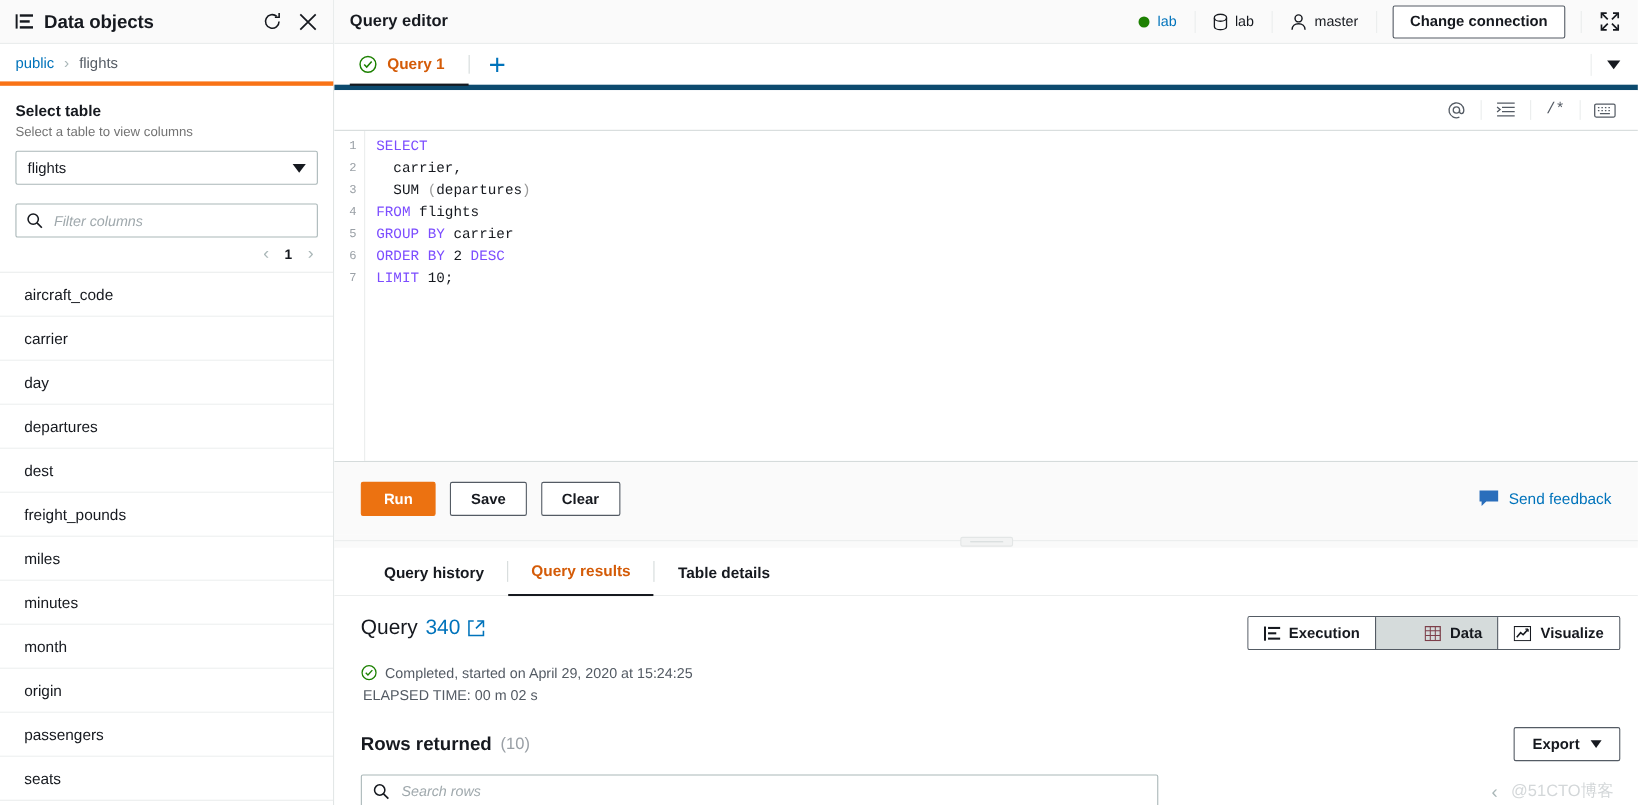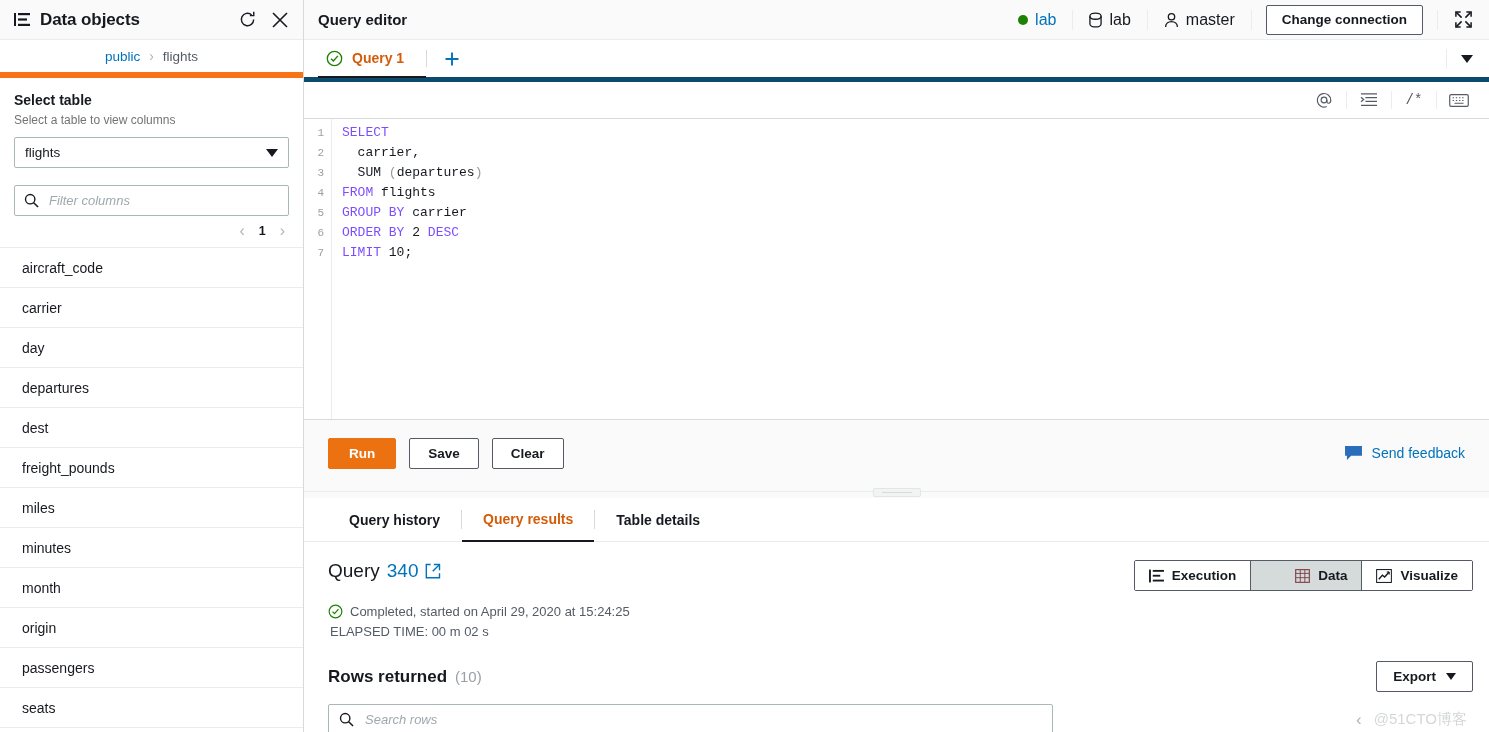--- a/index.html
+++ b/index.html
@@ -32,23 +32,22 @@
   .sb-header-icon { margin-right: 9px; display:flex; align-items:center; }
   .sb-title {
     font-size: 17px; font-weight: bold; color: #16191f;
     flex: 1; letter-spacing: -0.1px;
   }
   .sb-hdr-btn { margin-left: 14px; cursor: pointer; display:flex; align-items:center; }
 
   .breadcrumb {
     height: 38px; display: flex; align-items: center;
     padding: 0 14px; font-size: 13.5px;
-    border-bottom: 6px solid #f97316;
+    border-bottom: 4px solid #f97316;
     background: #fff;
-    justify-content: center;
   }
   .bc-link { color: #0073bb; cursor: pointer; }
   .bc-sep { margin: 0 9px; color: #aab7b8; font-size: 14px; line-height:1; }
   .bc-current { color: #545b64; }
 
   .sb-section { padding: 14px 14px 0 14px; }
   .sb-label { font-size: 14px; font-weight: bold; color: #16191f; margin-bottom: 5px; }
   .sb-desc { font-size: 12px; color: #737373; margin-bottom: 10px; }
 
   .select-box {
@@ -86,21 +85,21 @@
   
   .main { flex: 1; display: flex; flex-direction: column; height: 732px; min-width:0; background:#fff; }
 
   .topbar {
     height: 40px; display: flex; align-items: center;
     padding: 0 10px 0 14px; background: #fafafa;
     border-bottom: 1px solid #eaeded;
   }
   .topbar-title { font-size: 15px; font-weight: bold; color: #16191f; flex: 1; }
   .conn-group { display: flex; align-items: center; gap: 0; }
-  .conn-item { display: flex; align-items: center; gap: 7px; padding: 0 16px; font-size: 16px; color: #16191f; }
+  .conn-item { display: flex; align-items: center; gap: 7px; padding: 0 16px; font-size: 13px; color: #16191f; }
   .conn-item.lnk { color: #0073bb; cursor: pointer; }
   .dot-green { width: 10px; height: 10px; border-radius: 50%; background: #1d8102; display:inline-block; }
   .vsep { width: 1px; height: 20px; background: #eaeded; }
   .btn-outline {
     height: 30px; border: 1px solid #545b64; border-radius: 2px;
     background: #fff; color: #16191f; font-size: 13.5px; font-weight: bold;
     padding: 0 15px; cursor: pointer; font-family: "Liberation Sans", sans-serif;
     display:flex;align-items:center;
   }
   .expand-btn { padding: 0 6px 0 16px; cursor: pointer; display:flex;align-items:center; }

